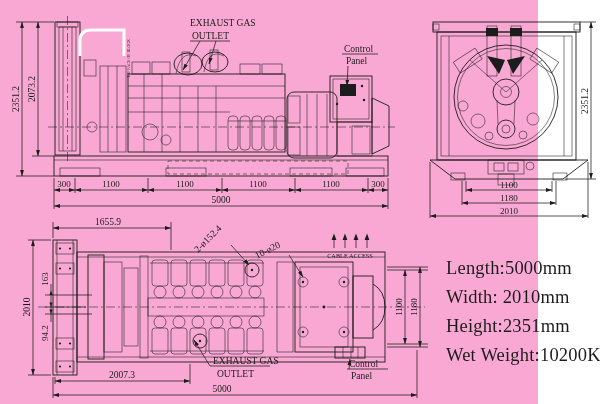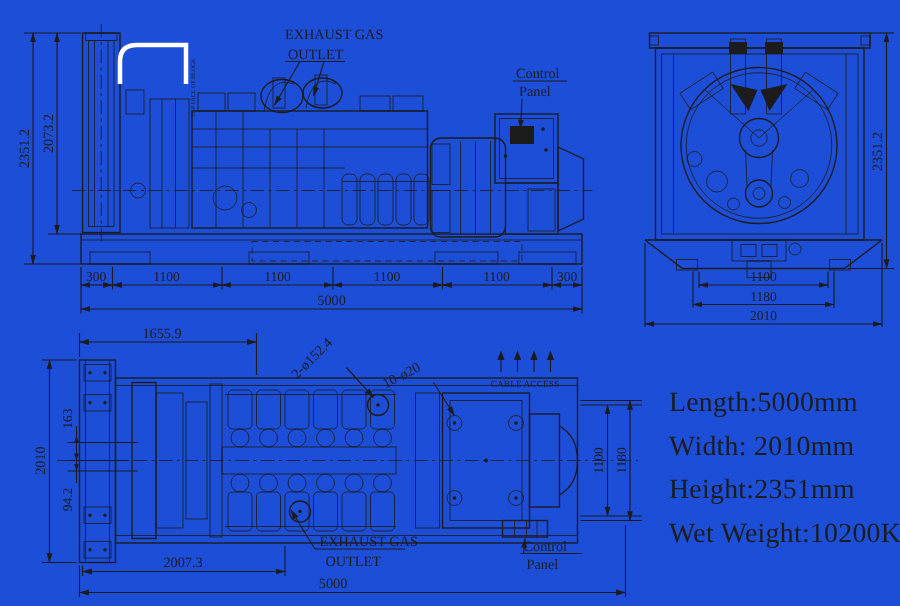--- a/index.html
+++ b/index.html
@@ -1,16 +1,16 @@
 <!DOCTYPE html>
 <html><head>
 <meta charset="utf-8">
 <style>
   html,body{margin:0;padding:0;background:#fff;width:600px;height:404px;overflow:hidden;}
-  #sheet{position:relative;width:600px;height:404px;background:#1d4ed8;}
+  #sheet{position:relative;width:538px;height:404px;background:#f9a8d4;}
   svg{display:block;}
   .ln{stroke:#1c1c1c;fill:none;stroke-width:0.9;}
   .ln2{stroke:#1c1c1c;fill:none;stroke-width:0.55;}
   .dl{stroke:#1c1c1c;fill:none;stroke-width:0.75;}
   .cl{stroke:#1c1c1c;fill:none;stroke-width:0.55;stroke-dasharray:9 3 2 3;}
   .dsh{stroke:#1c1c1c;fill:none;stroke-width:0.55;stroke-dasharray:4 3;}
   .fill{fill:#1c1c1c;stroke:none;}
   text{fill:#1c1c1c;font-family:"Liberation Serif","DejaVu Serif",serif;}
   .dimtxt{font-size:9.5px;}
   .dimtxt-s{font-size:9px;}

